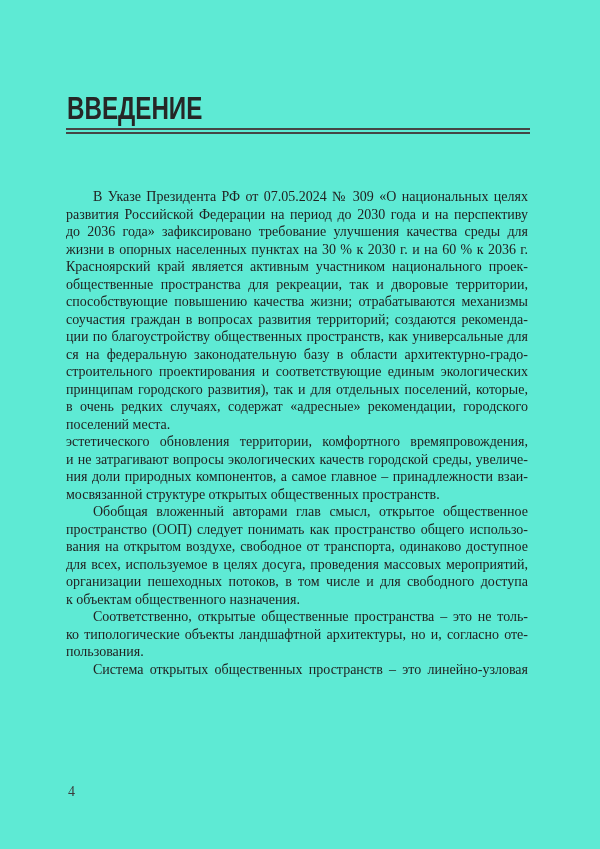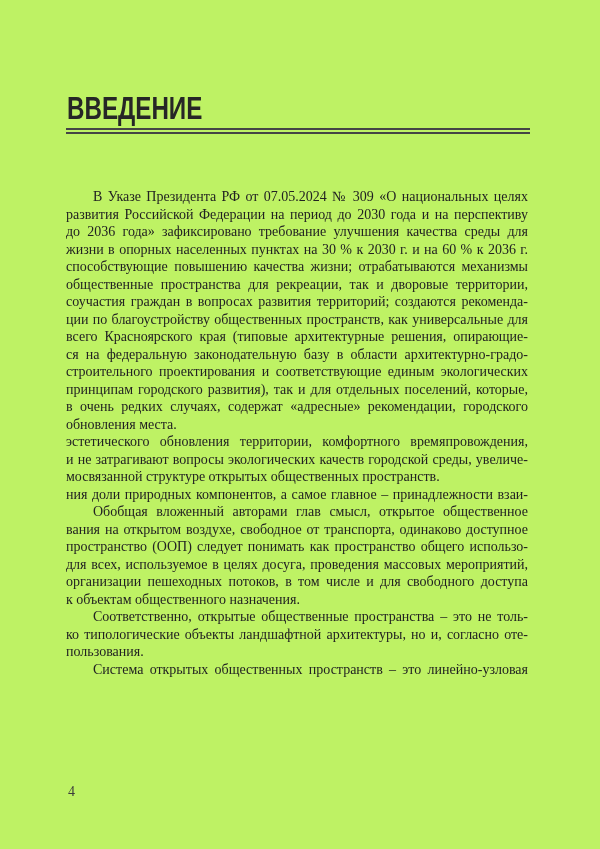--- a/index.html
+++ b/index.html
@@ -4,21 +4,21 @@
 <style>
   html, body {
     margin: 0;
     padding: 0;
     background: #ffffff;
   }
   .page {
     position: relative;
     width: 600px;
     height: 849px;
-    background: #bef264;
+    background: #5eead4;
     overflow: hidden;
     font-family: "Liberation Serif", serif;
   }
   .page-title {
     position: absolute;
     left: 67px;
     top: 92px;
     margin: 0;
     font-family: "Liberation Sans", sans-serif;
     font-weight: bold;
@@ -74,37 +74,37 @@
 <body>
 
 <div class="page">
   <h1 class="page-title">ВВЕДЕНИЕ</h1>
   <div class="title-rule"></div>
   <div class="body-text" id="body-text">
       <div class="line indent">В Указе Президента РФ от 07.05.2024 № 309 «О национальных целях</div>
       <div class="line">развития Российской Федерации на период до 2030 года и на перспективу</div>
       <div class="line">до 2036 года» зафиксировано требование улучшения качества среды для</div>
       <div class="line">жизни в опорных населенных пунктах на 30 % к 2030 г. и на 60 % к 2036 г.</div>
+      <div class="line">Красноярский край является активным участником национального проек-</div>
+      <div class="line">общественные пространства для рекреации, так и дворовые территории,</div>
       <div class="line">способствующие повышению качества жизни; отрабатываются механизмы</div>
-      <div class="line">общественные пространства для рекреации, так и дворовые территории,</div>
       <div class="line">соучастия граждан в вопросах развития территорий; создаются рекоменда-</div>
       <div class="line">ции по благоустройству общественных пространств, как универсальные для</div>
-      <div class="line">всего Красноярского края (типовые архитектурные решения, опирающие-</div>
       <div class="line">ся на федеральную законодательную базу в области архитектурно-градо-</div>
       <div class="line">строительного проектирования и соответствующие единым экологических</div>
       <div class="line">принципам городского развития), так и для отдельных поселений, которые,</div>
       <div class="line">в очень редких случаях, содержат «адресные» рекомендации, городского</div>
-      <div class="line last">обновления места.</div>
+      <div class="line last">поселений места.</div>
       <div class="line">эстетического обновления территории, комфортного времяпровождения,</div>
       <div class="line">и не затрагивают вопросы экологических качеств городской среды, увеличе-</div>
+      <div class="line">ния доли природных компонентов, а самое главное – принадлежности взаи-</div>
       <div class="line last">мосвязанной структуре открытых общественных пространств.</div>
-      <div class="line">ния доли природных компонентов, а самое главное – принадлежности взаи-</div>
       <div class="line indent">Обобщая вложенный авторами глав смысл, открытое общественное</div>
+      <div class="line">пространство (ООП) следует понимать как пространство общего использо-</div>
       <div class="line">вания на открытом воздухе, свободное от транспорта, одинаково доступное</div>
-      <div class="line">пространство (ООП) следует понимать как пространство общего использо-</div>
       <div class="line">для всех, используемое в целях досуга, проведения массовых мероприятий,</div>
       <div class="line">организации пешеходных потоков, в том числе и для свободного доступа</div>
       <div class="line last">к объектам общественного назначения.</div>
       <div class="line indent">Соответственно, открытые общественные пространства – это не толь-</div>
       <div class="line">ко типологические объекты ландшафтной архитектуры, но и, согласно оте-</div>
       <div class="line last">пользования.</div>
       <div class="line indent">Система открытых общественных пространств – это линейно-узловая</div>
     </div>
   <div class="page-number">4</div>
 </div>

